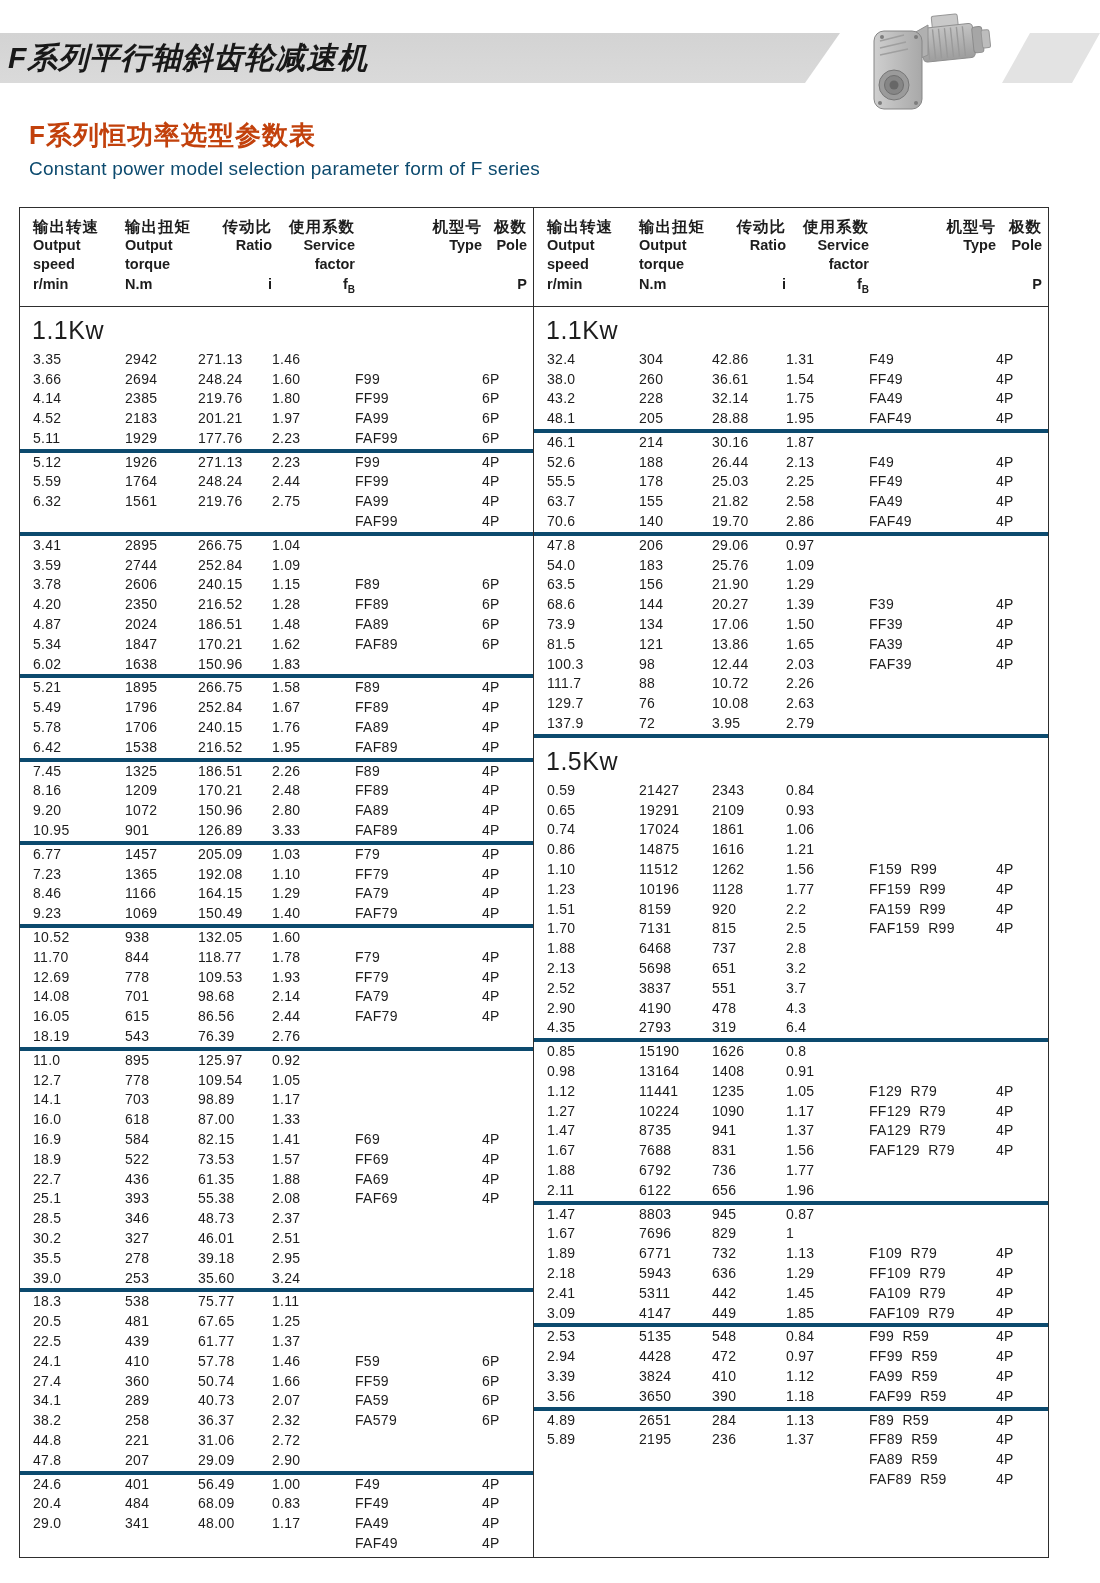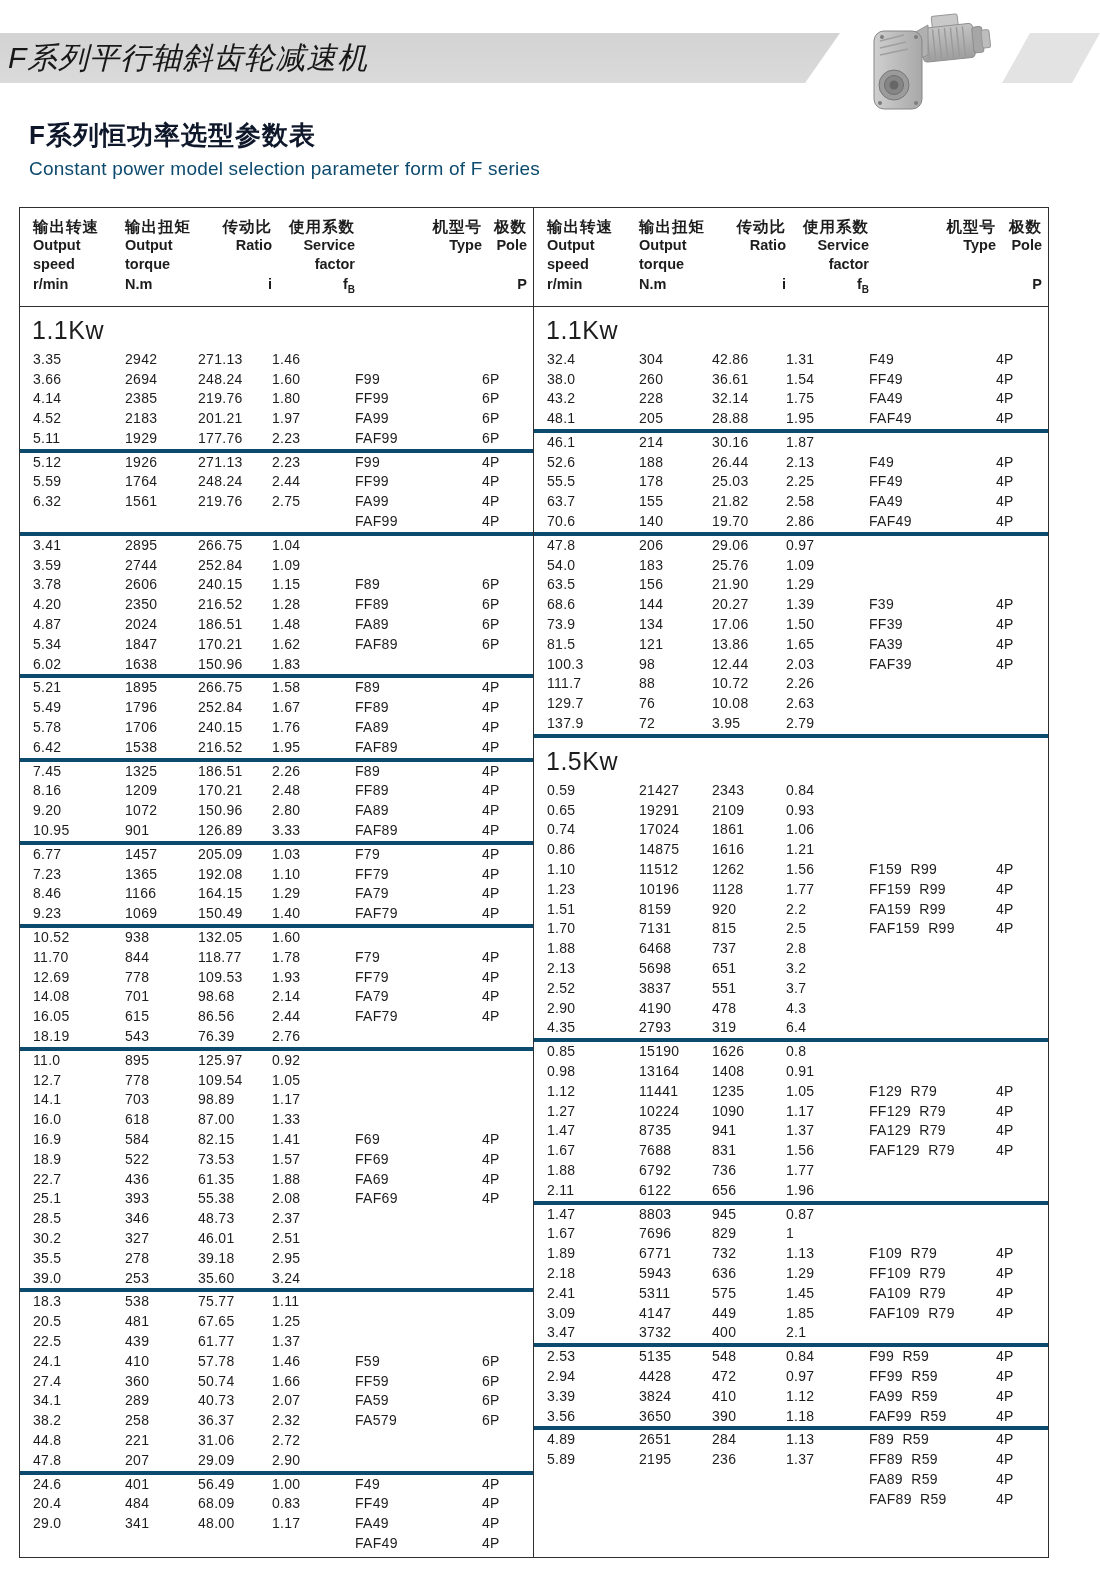--- a/index.html
+++ b/index.html
@@ -10,32 +10,32 @@
     color:#1d1d1d; overflow:hidden;
   }
   
   .banner-strip {
     position:absolute; left:0; top:33px; width:840px; height:50px;
     background:linear-gradient(#d3d3d3,#dadada);
     clip-path:polygon(0 0,100% 0,calc(100% - 35px) 100%,0 100%);
     display:flex; align-items:center;
   }
   .banner-title {
-    font-size:30px; font-weight:normal; font-style:italic;
+    font-size:30px; font-weight:bold; font-style:italic;
     color:#181818; padding-left:8px; letter-spacing:1px; white-space:nowrap;
   }
   .banner-right-shape {
     position:absolute; left:1002px; top:33px; width:98px; height:50px;
     background:#e3e3e3;
     clip-path:polygon(28px 0,100% 0,calc(100% - 28px) 100%,0 100%);
   }
   .reducer-art { position:absolute; left:846px; top:3px; width:150px; height:112px; }
   
   .page-heading { position:absolute; left:29px; top:118px; }
-  .page-title-zh { font-size:26px; font-weight:bold; color:#0f172a; letter-spacing:1px; }
+  .page-title-zh { font-size:26px; font-weight:bold; color:#c2410c; letter-spacing:1px; }
   .page-subtitle-en { font-size:19px; color:#0c4a6e; margin-top:5px; letter-spacing:0.2px; }
   
   .selection-table {
     position:absolute; left:19px; top:207px; width:1030px; height:1351px;
     border:1.5px solid #2e2e2e; display:flex; background:#fff;
   }
   .half { width:50%; display:flex; flex-direction:column; }
   .half-left { border-right:1.5px solid #2e2e2e; }
   .grid-row {
     display:grid;
@@ -1048,41 +1048,33 @@
           <div class="cell c0">2.18</div>
           <div class="cell c1">5943</div>
           <div class="cell c2">636</div>
           <div class="cell c3">1.29</div>
           <div class="cell c4">FF109  R79</div>
           <div class="cell c5">4P</div>
         </div>
         <div class="grid-row data-row">
           <div class="cell c0">2.41</div>
           <div class="cell c1">5311</div>
-          <div class="cell c2">575</div>
+          <div class="cell c2">442</div>
           <div class="cell c3">1.45</div>
           <div class="cell c4">FA109  R79</div>
           <div class="cell c5">4P</div>
         </div>
         <div class="grid-row data-row">
           <div class="cell c0">3.09</div>
           <div class="cell c1">4147</div>
           <div class="cell c2">449</div>
           <div class="cell c3">1.85</div>
           <div class="cell c4">FAF109  R79</div>
           <div class="cell c5">4P</div>
         </div>
-        <div class="grid-row data-row">
-          <div class="cell c0">3.47</div>
-          <div class="cell c1">3732</div>
-          <div class="cell c2">400</div>
-          <div class="cell c3">2.1</div>
-          <div class="cell c4"></div>
-          <div class="cell c5"></div>
-        </div>
       </div>
       <div class="block">
         <div class="grid-row data-row">
           <div class="cell c0">2.53</div>
           <div class="cell c1">5135</div>
           <div class="cell c2">548</div>
           <div class="cell c3">0.84</div>
           <div class="cell c4">F99  R59</div>
           <div class="cell c5">4P</div>
         </div>

